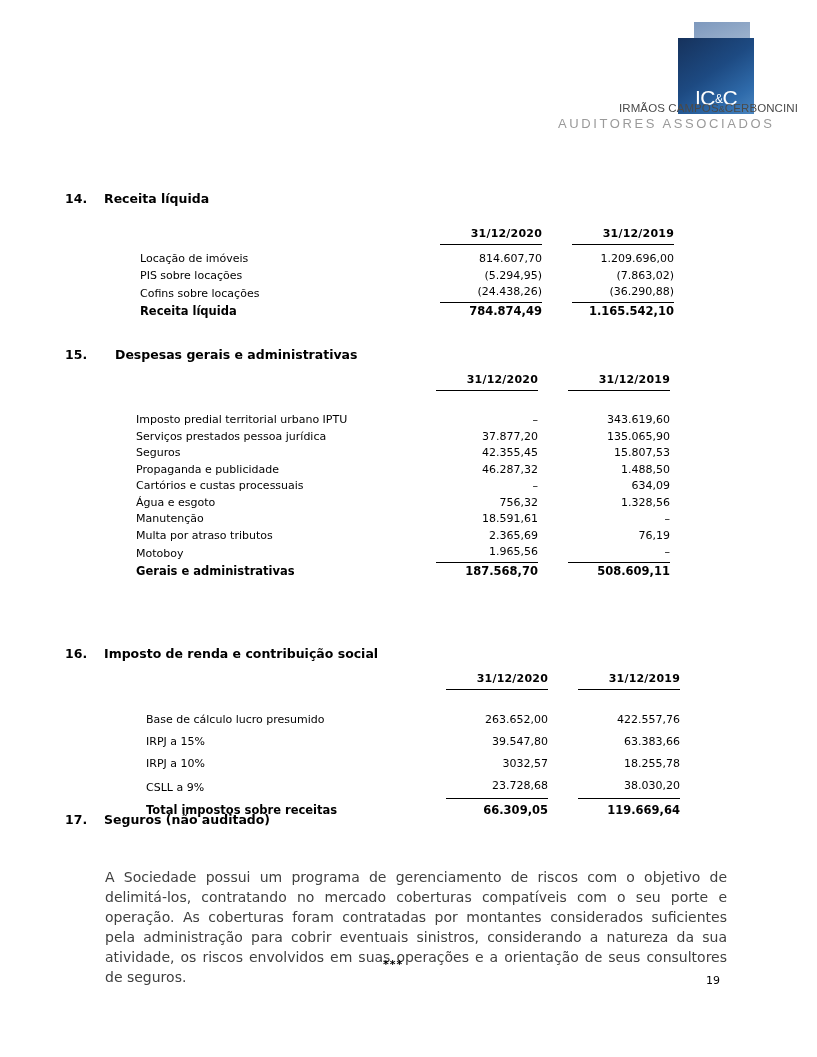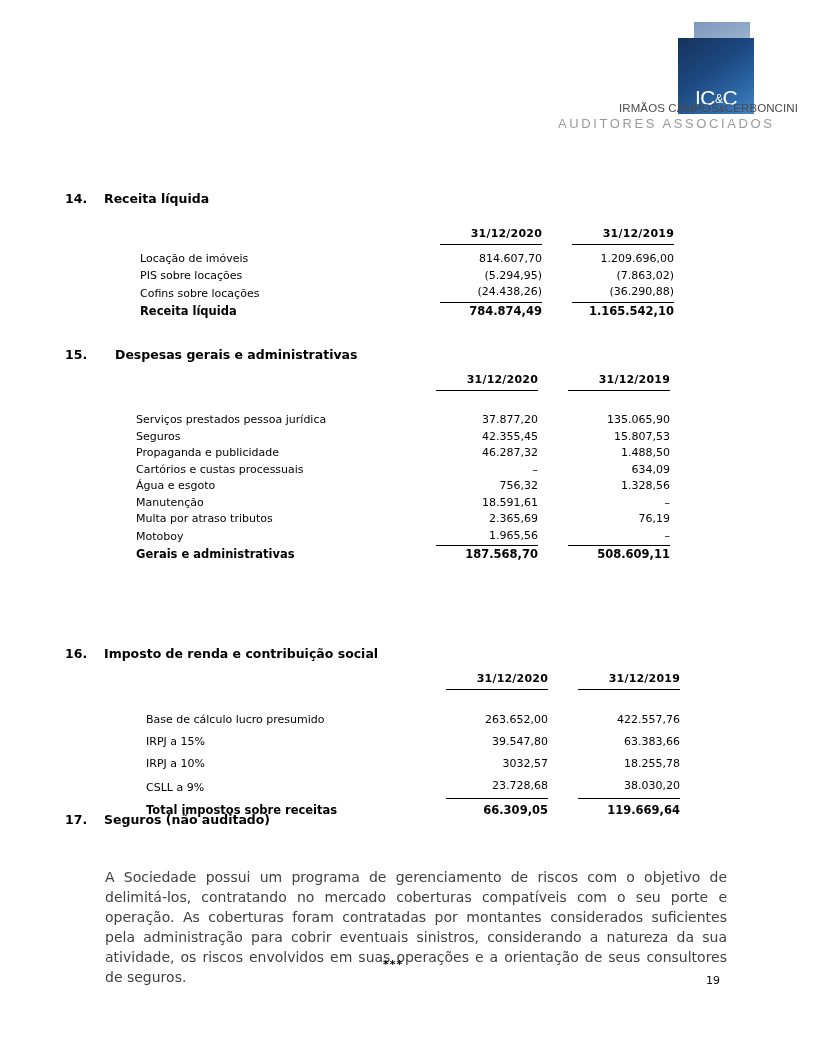--- a/index.html
+++ b/index.html
@@ -252,20 +252,26 @@
         </tr>
       </thead>
       <tbody>
         <tr class="head-spacer" style="height:22px;">
           <td style="height:22px;"></td>
             <td></td>
             <td></td>
             <td></td>
         </tr>
         <tr>
+          <td class="col-label">Imposto predial territorial urbano IPTU</td>
+          <td class="col-num">–</td>
+          <td class="col-gap"></td>
+          <td class="col-num">343.619,60</td>
+        </tr>
+        <tr>
           <td class="col-label">Serviços prestados pessoa jurídica</td>
           <td class="col-num">37.877,20</td>
           <td class="col-gap"></td>
           <td class="col-num">135.065,90</td>
         </tr>
         <tr>
           <td class="col-label">Seguros</td>
           <td class="col-num">42.355,45</td>
           <td class="col-gap"></td>
           <td class="col-num">15.807,53</td>

